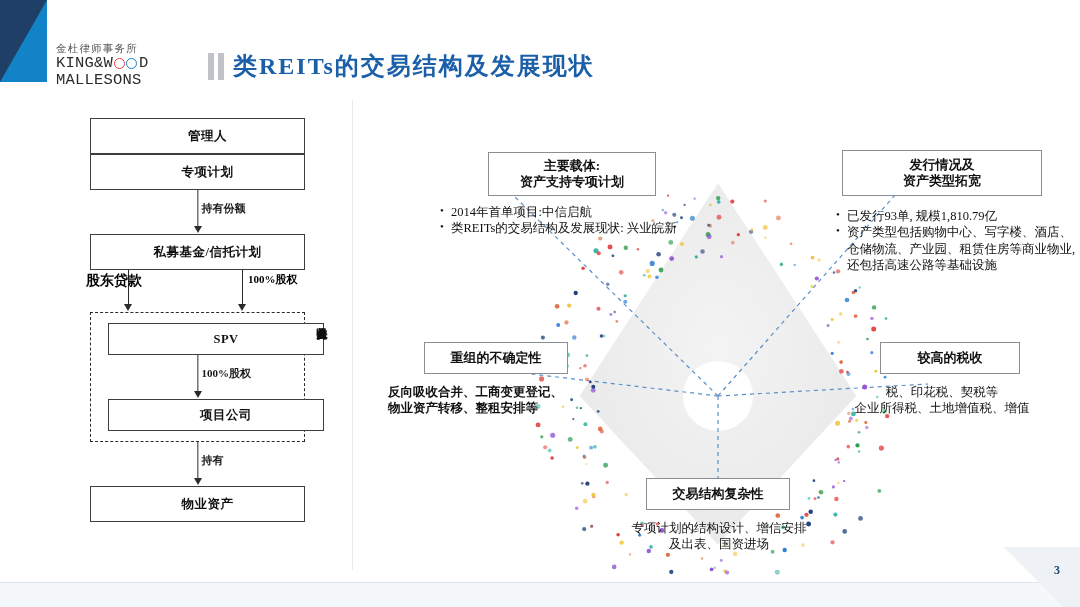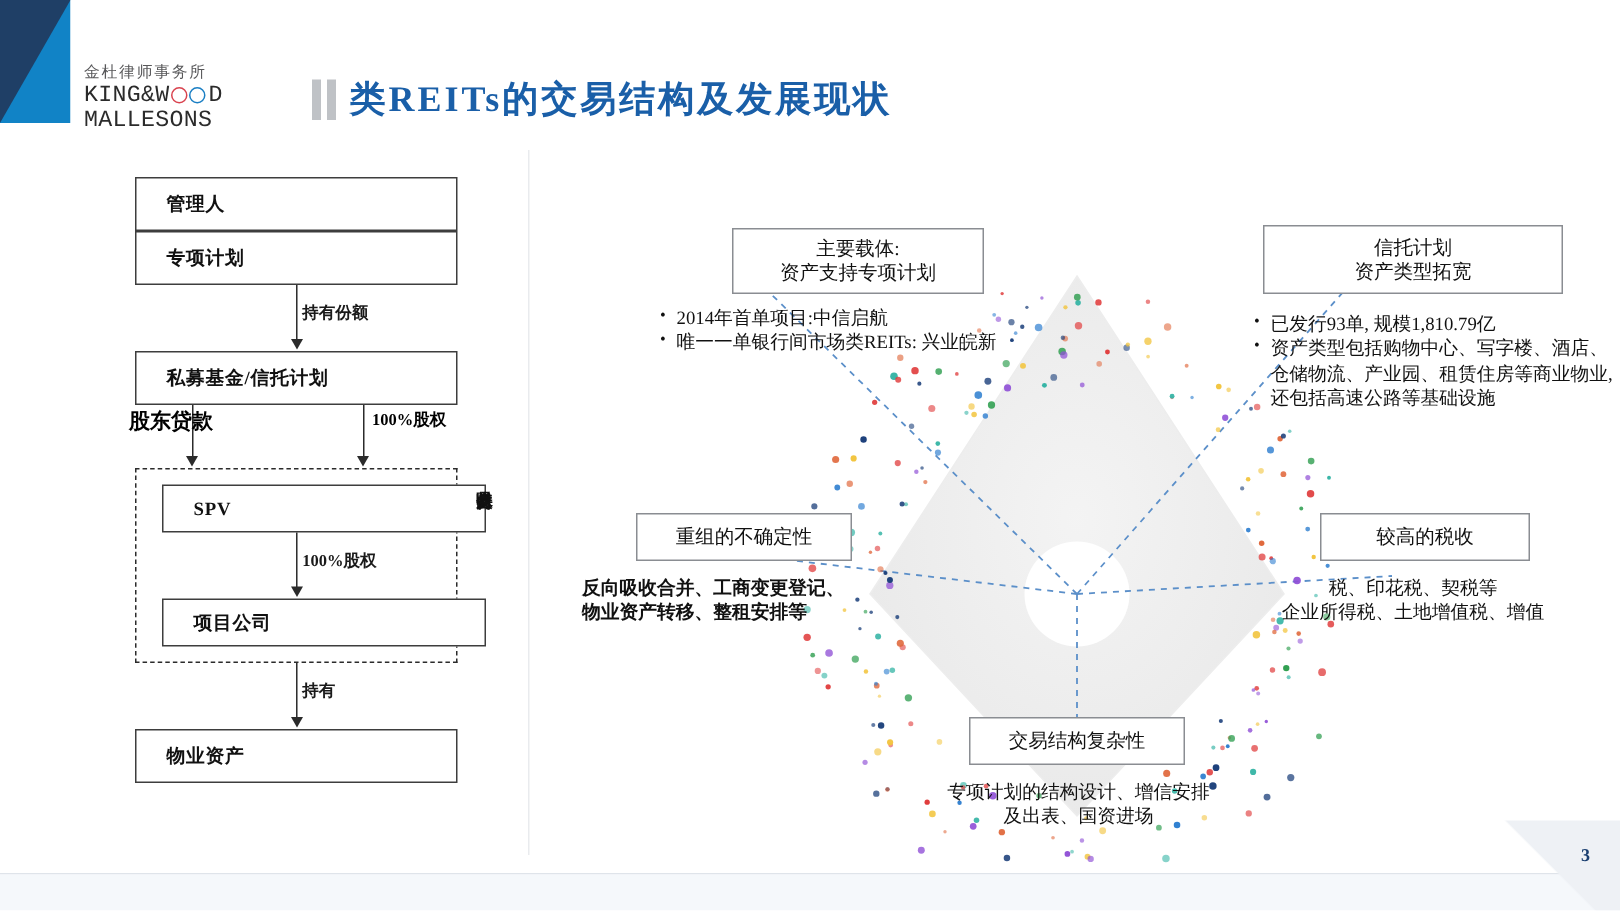--- a/index.html
+++ b/index.html
@@ -63,21 +63,21 @@
   }
   .page-num{
     position:absolute;right:20px;bottom:29px;
     font-family:"Liberation Serif",serif;font-size:12px;font-weight:bold;color:#1a3f70;
   }
 
   
   .flow{position:absolute;left:90px;top:118px;width:215px;}
   .fbox{
     border:1.4px solid #3d3d3d;background:#fff;
-    text-align:left;font-size:12.5px;font-weight:bold;color:#111;
+    text-align:center;font-size:12.5px;font-weight:bold;color:#111;
     font-family:"Liberation Serif","DejaVu Serif",serif;
     letter-spacing:.5px;
     box-sizing:border-box;
     padding-left:20px;
   }
   .fbox.wide{width:215px;height:36px;line-height:34px;}
   .fbox.inner{width:216px;height:32px;line-height:30px;margin-left:17px;}
   .arrow-seg{position:relative;height:44px;}
   .arrow-seg .line{
     position:absolute;left:50%;top:0;width:1.3px;height:38px;background:#2b2b2b;transform:translateX(-50%);
@@ -115,21 +115,21 @@
     font-size:11px;font-weight:bold;line-height:1.05;color:#111;
     writing-mode:vertical-rl;text-orientation:upright;letter-spacing:0px;
   }
 
   
   .diagram{position:absolute;left:356px;top:96px;width:724px;height:488px;}
   .hub-svg{position:absolute;left:0;top:0;width:724px;height:488px;}
 
   .cbox{
     position:absolute;border:1.1px solid #8a8d92;background:#fff;
-    text-align:center;font-weight:normal;color:#111;
+    text-align:center;font-weight:bold;color:#111;
     font-family:"Liberation Serif","DejaVu Serif",serif;
     font-size:13px;line-height:1.25;
     display:flex;align-items:center;justify-content:center;
     box-sizing:border-box;
   }
   .cbody{
     position:absolute;font-size:12.5px;line-height:1.3;color:#111;
     font-family:"Liberation Serif","DejaVu Serif",serif;
   }
   .cbody ul{margin:0;padding:0;list-style:none;}
@@ -455,26 +455,26 @@
         </g>
     </svg>
 
     <div class="cbox" style="left:132px;top:56px;width:168px;height:44px;flex-direction:column;">
       <span>主要载体:</span>
       <span>资产支持专项计划</span>
     </div>
     <div class="cbody" style="left:82px;top:108px;width:240px;">
       <ul>
         <li>2014年首单项目:中信启航</li>
-        <li>唯一一单银行间市场类REITs: 兴业皖新</li>
+        <li>类REITs的交易结构及发展现状: 兴业皖新</li>
       </ul>
     </div>
 
     <div class="cbox" style="left:486px;top:54px;width:200px;height:46px;flex-direction:column;">
-      <span>信托计划</span>
+      <span>发行情况及</span>
       <span>资产类型拓宽</span>
     </div>
     <div class="cbody" style="left:478px;top:112px;width:250px;">
       <ul>
         <li>已发行93单, 规模1,810.79亿</li>
         <li>资产类型包括购物中心、写字楼、酒店、仓储物流、产业园、租赁住房等商业物业, 还包括高速公路等基础设施</li>
       </ul>
     </div>
 
     <div class="cbox" style="left:68px;top:246px;width:144px;height:32px;">

